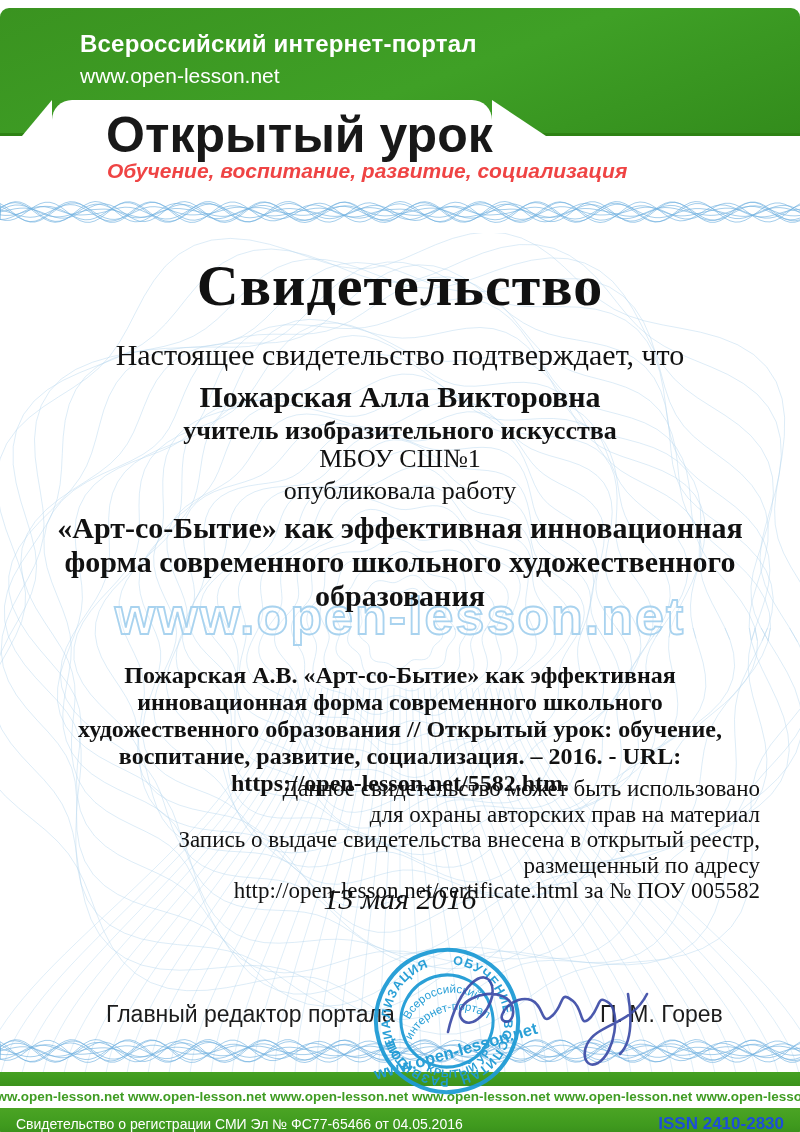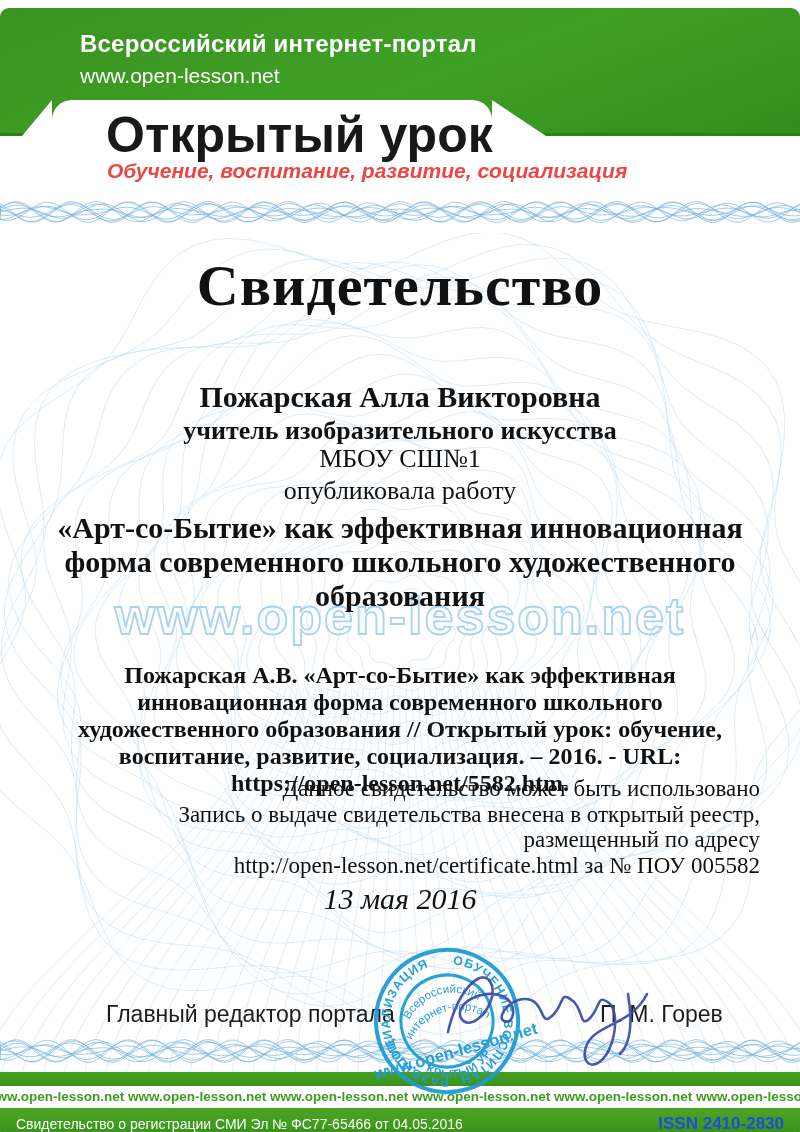--- a/index.html
+++ b/index.html
@@ -198,28 +198,30 @@
         <path d="M490 455 C 523.75 615, 692.5 725, 715 840" fill="none" stroke="#b7d7ef" stroke-width="0.8" opacity="0.55"></path>
         <path d="M496 455 C 532 615, 712 725, 736 840" fill="none" stroke="#b7d7ef" stroke-width="0.8" opacity="0.55"></path>
         <path d="M502 455 C 540.25 615, 731.5 725, 757 840" fill="none" stroke="#b7d7ef" stroke-width="0.8" opacity="0.55"></path>
         <path d="M508 455 C 548.5 615, 751 725, 778 840" fill="none" stroke="#b7d7ef" stroke-width="0.8" opacity="0.55"></path>
         <path d="M514 455 C 556.75 615, 770.5 725, 799 840" fill="none" stroke="#b7d7ef" stroke-width="0.8" opacity="0.55"></path>
         <path d="M520 455 C 565 615, 790 725, 820 840" fill="none" stroke="#b7d7ef" stroke-width="0.8" opacity="0.55"></path>
       </svg></div>
   <div class="watermark">www.open-lesson.net</div>
 
   <div class="c cert-title">Свидетельство</div>
+  <div class="c confirm-line">Настоящее свидетельство подтверждает, что</div>
   <div class="c recipient-name">Пожарская Алла Викторовна</div>
   <div class="c recipient-role">учитель изобразительного искусства</div>
   <div class="c recipient-school">МБОУ СШ№1</div>
   <div class="c work-title">«Арт-со-Бытие» как эффективная инновационная форма современного школьного художественного образования</div>
   <div class="c action-line">опубликовала работу</div>
   <div class="c bib-citation">Пожарская А.В. «Арт-со-Бытие» как эффективная инновационная форма современного школьного художественного образования // Открытый урок: обучение, воспитание, развитие, социализация. – 2016. - URL: https://open-lesson.net/5582.htm.</div>
   <div class="c small-stack">
     <div>Данное свидетельство может быть использовано</div>
+    <div>для охраны авторских прав на материал</div>
     <div>Запись о выдаче свидетельства внесена в открытый реестр, размещенный по адресу</div>
     <div>http://open-lesson.net/certificate.html за № ПОУ 005582</div>
   </div>
   <div class="c cert-date">13 мая 2016</div>
 
   <div class="editor-label">Главный редактор портала</div>
   <div class="editor-name">П. М. Горев</div>
 
   <div id="stamp-box">
     <svg width="220" height="220" viewBox="0 0 220 220">

